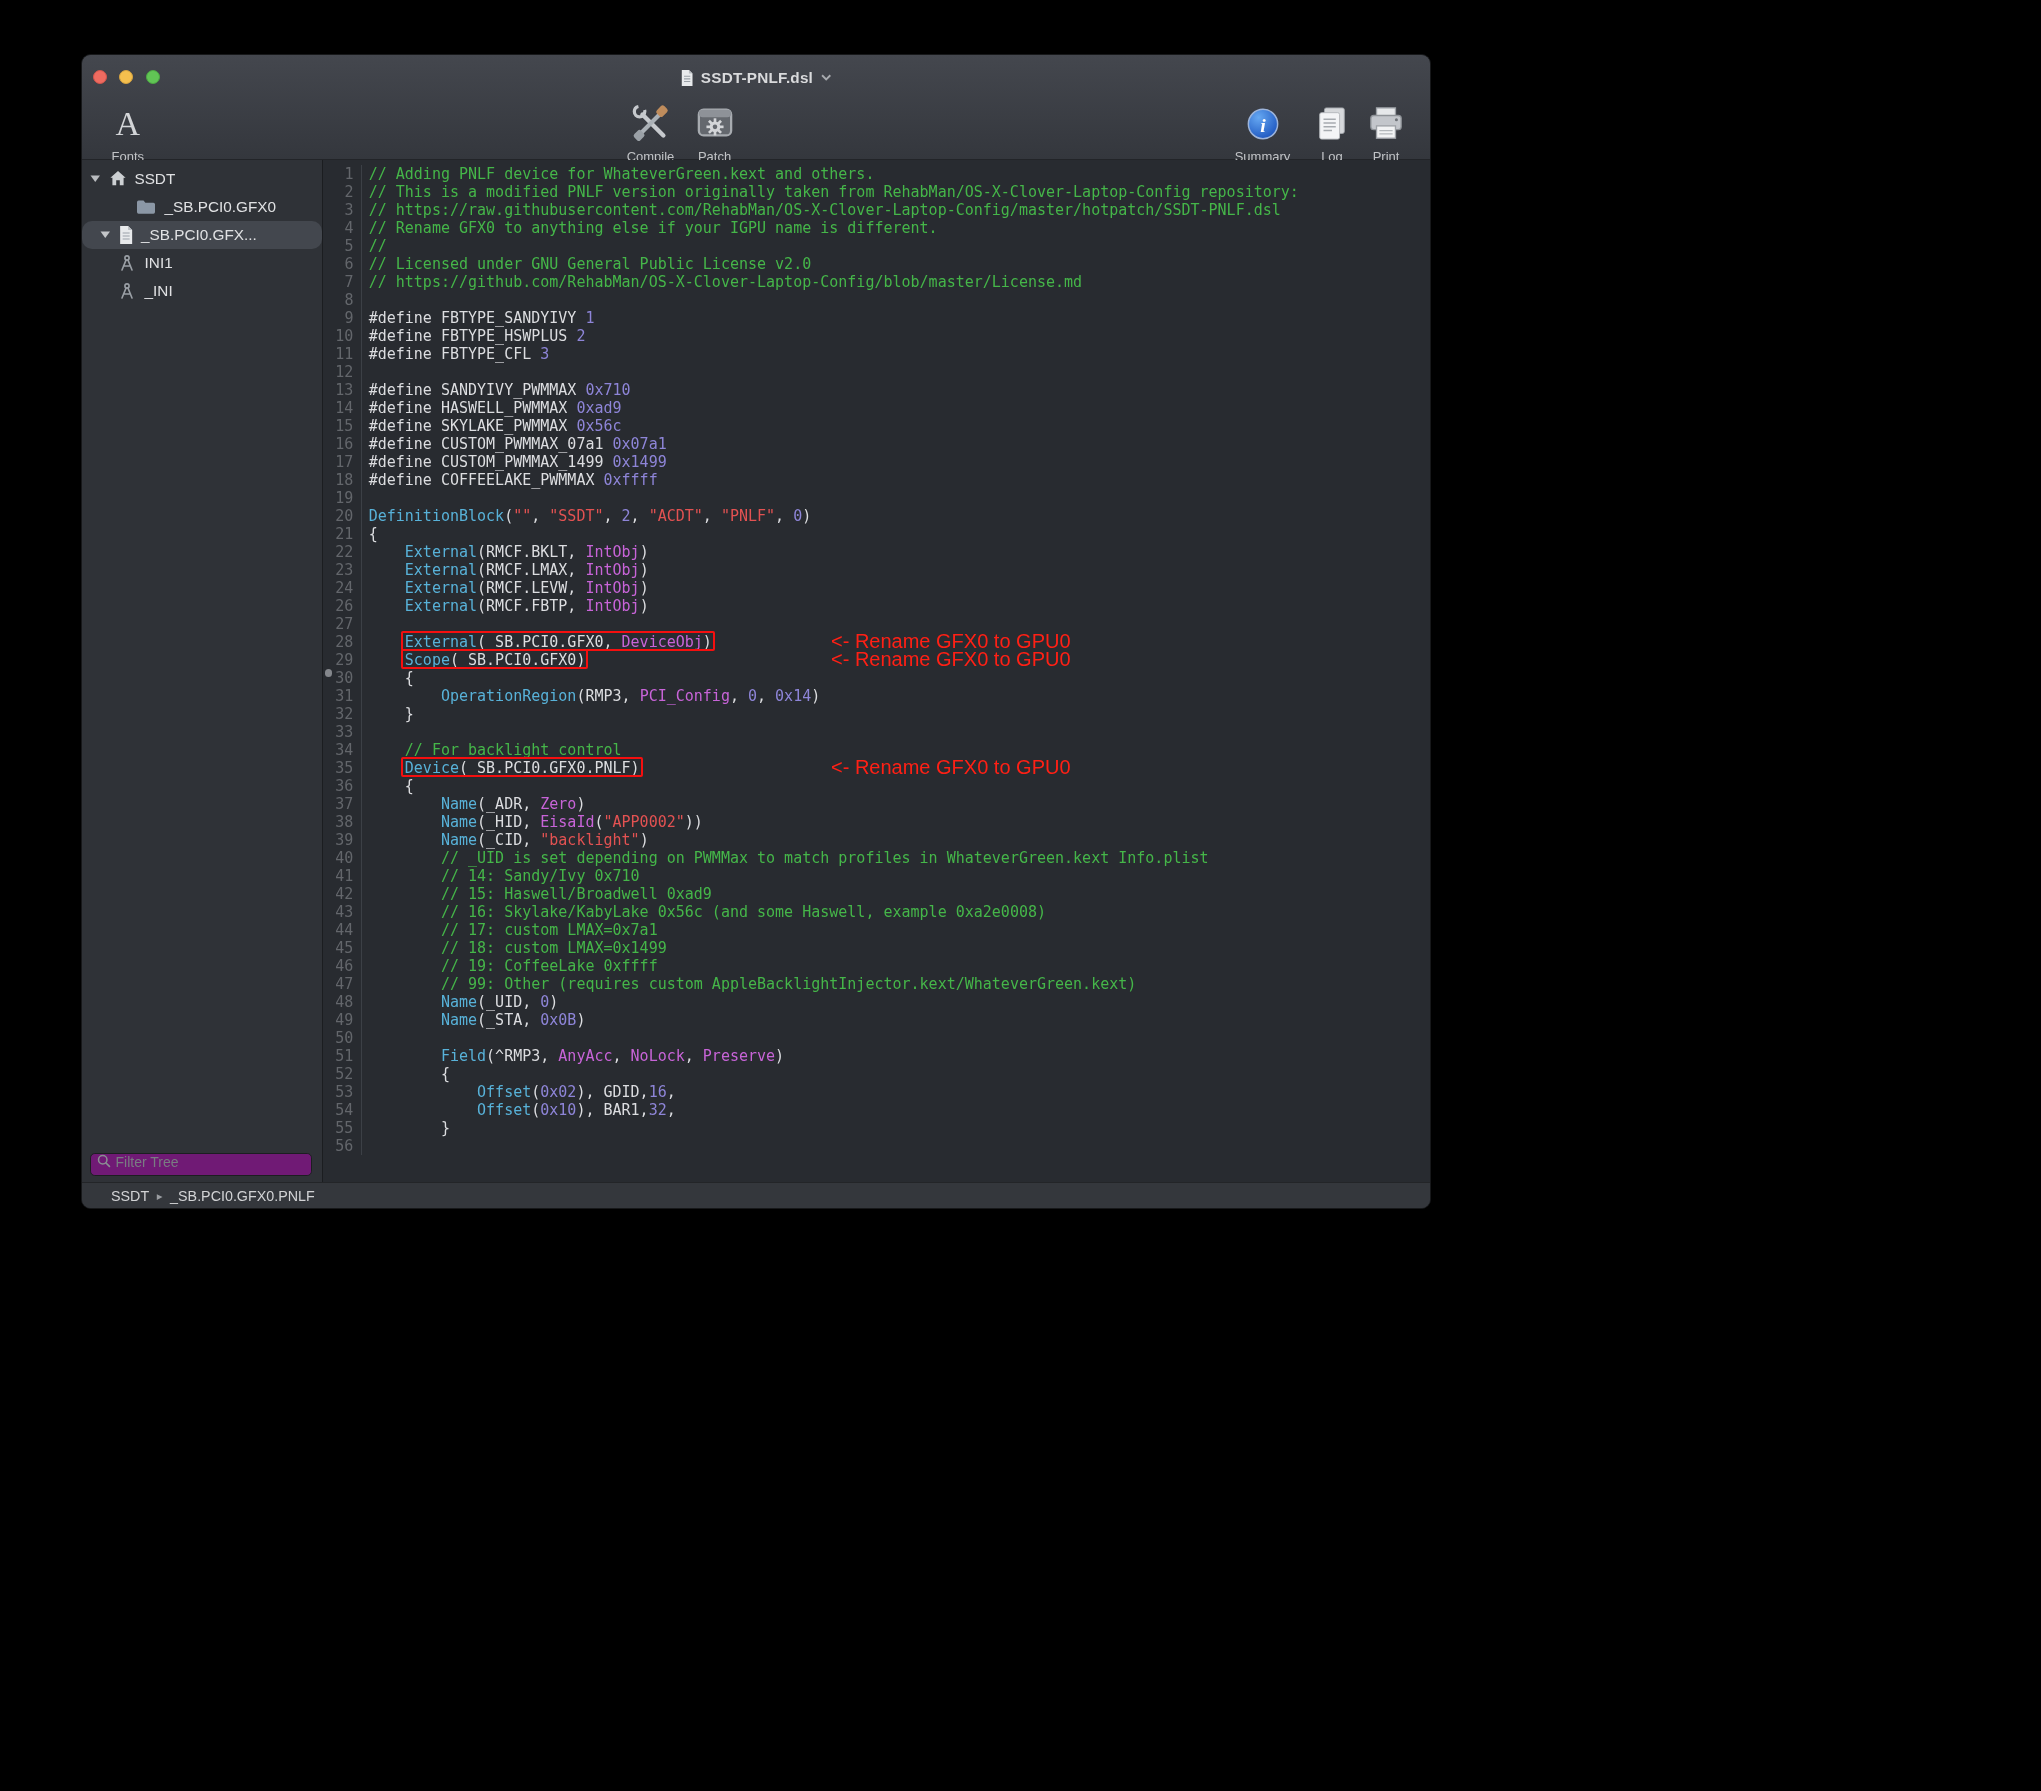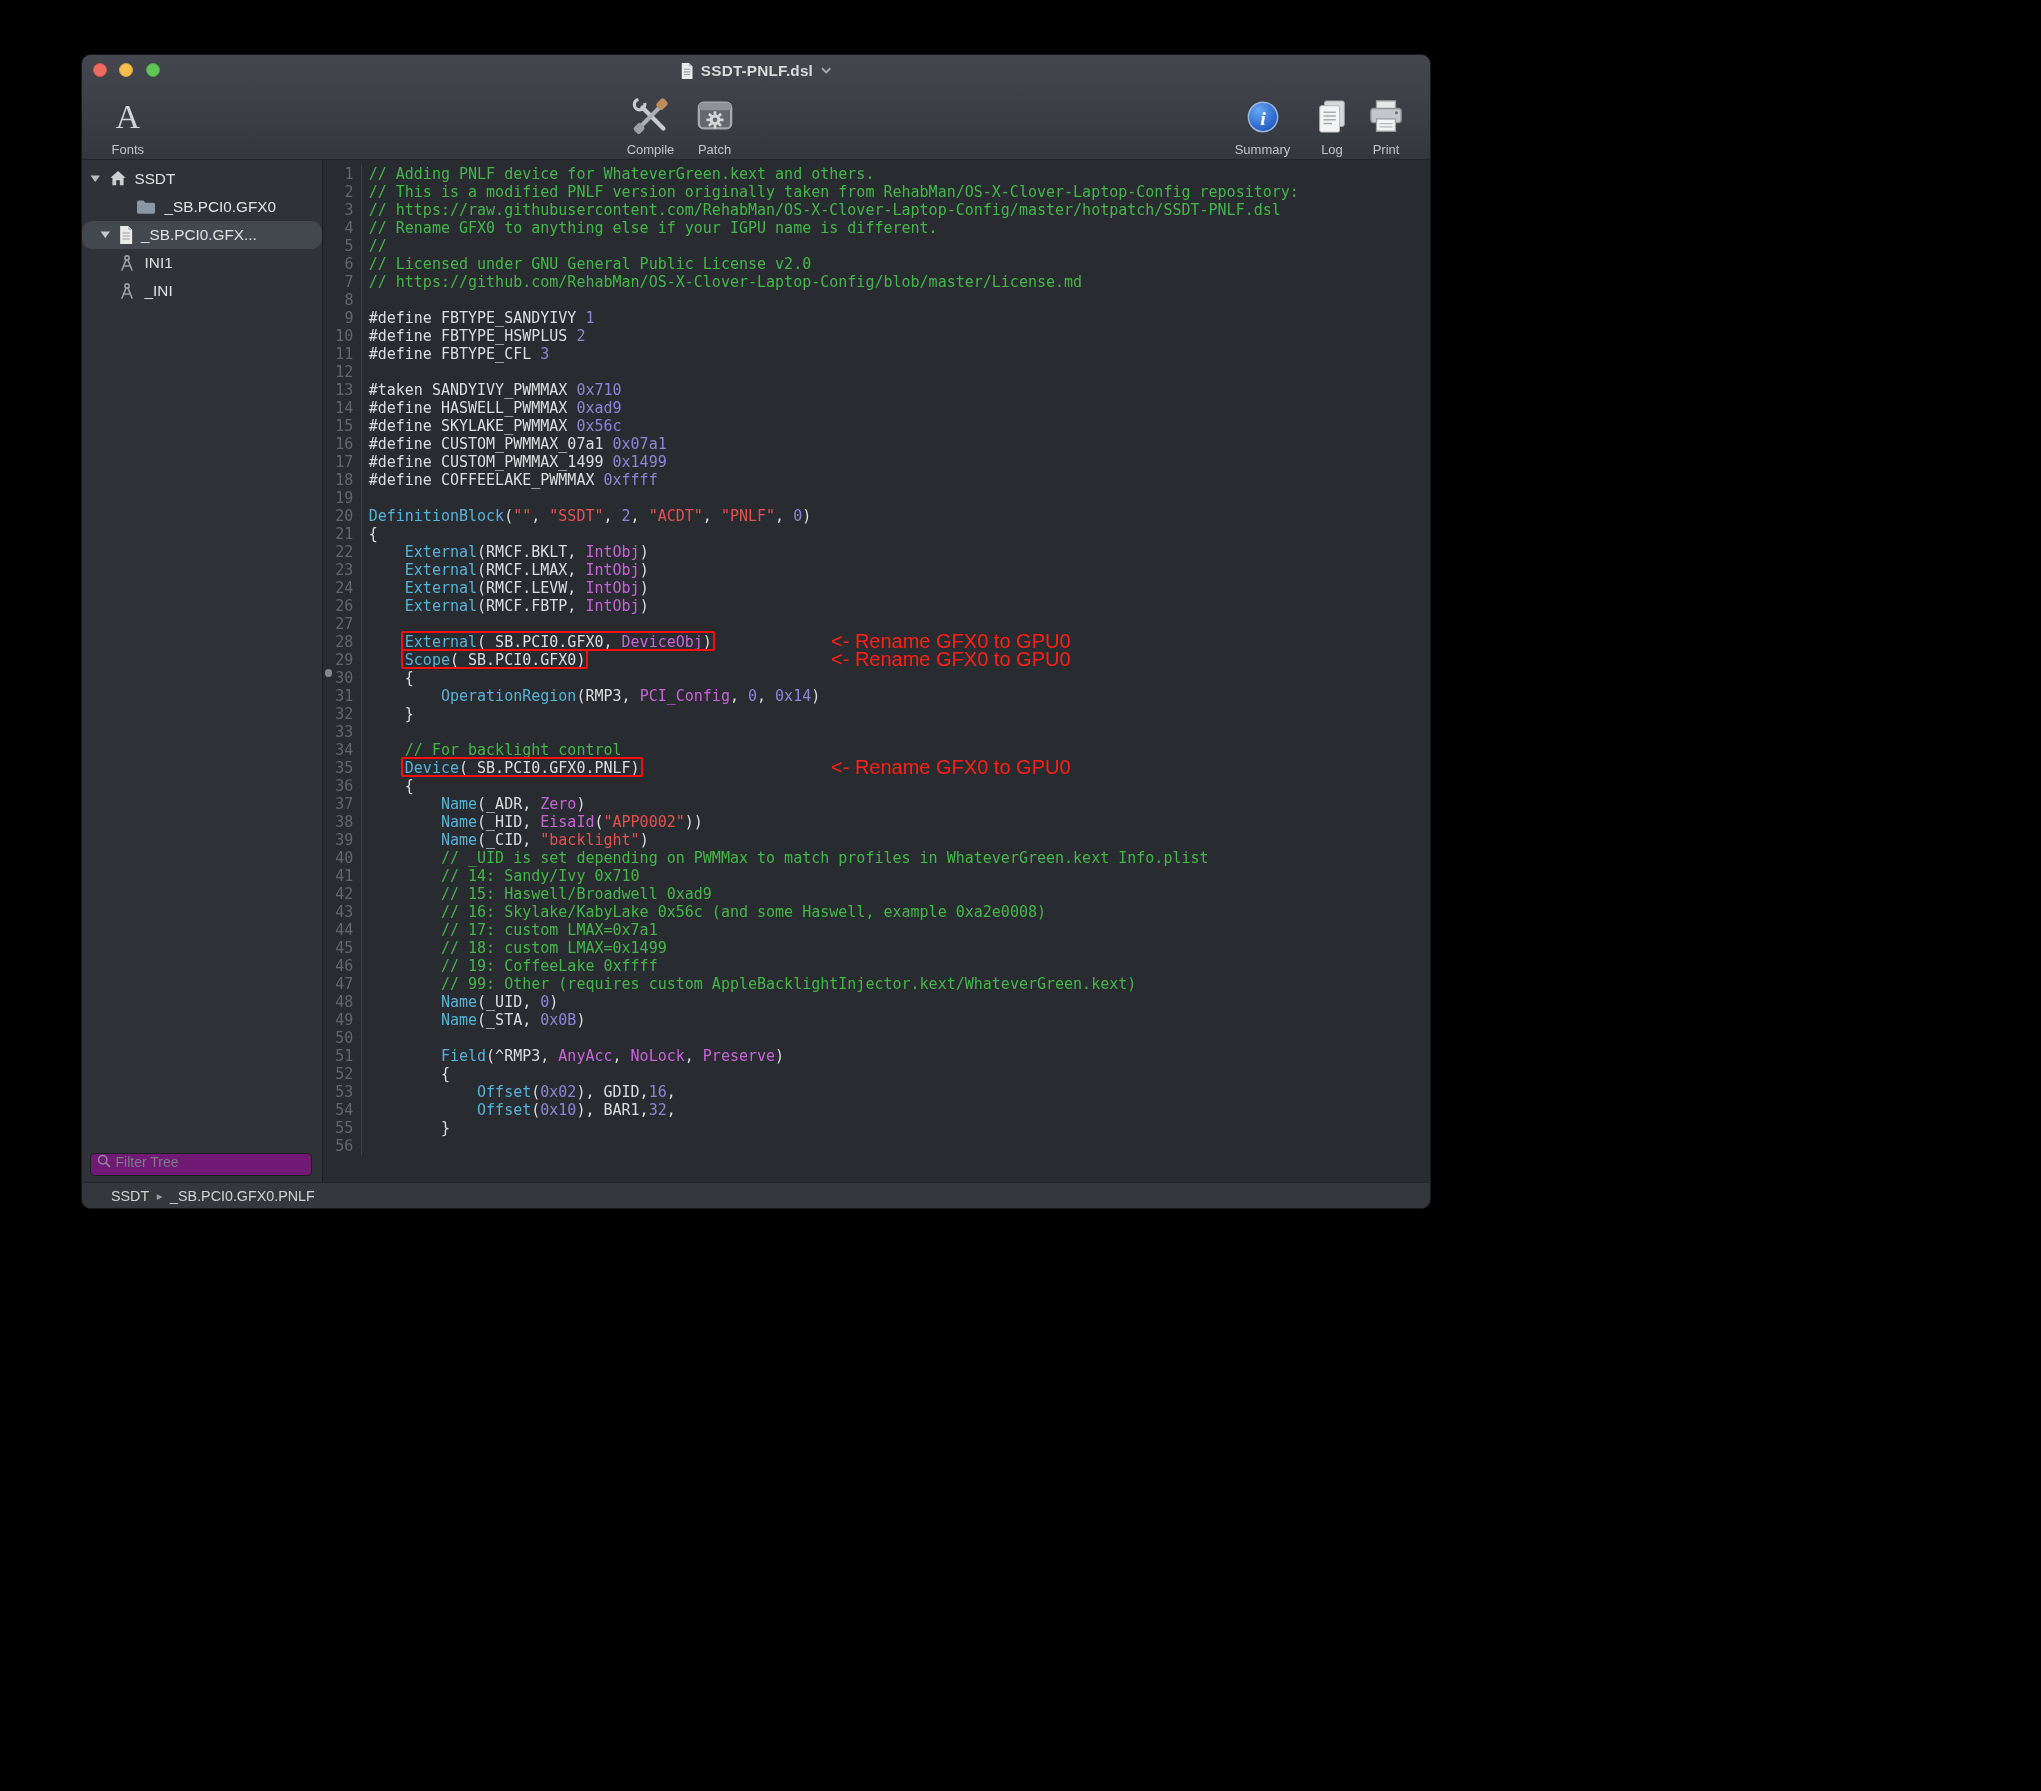--- a/index.html
+++ b/index.html
@@ -5,21 +5,21 @@
   * { margin:0; padding:0; box-sizing:border-box; }
   html,body { width:2042px; height:1791px; background:#000; font-family:"Liberation Sans",sans-serif; }
   .window {
     position:absolute; left:81px; top:54px; width:1350px; height:1155px;
     background:#2e3136; border-radius:9.6px; overflow:hidden;
     box-shadow:0 24px 67px rgba(0,0,0,.65); border:1px solid #17181a;
   }
   
   .header { position:absolute; left:0; top:0; right:0; height:105px;
     background:linear-gradient(#44474e,#34373d); border-bottom:1px solid #222428; }
-  .titlebar { position:relative; height:31px; }
+  .titlebar { position:relative; height:31px;margin-top:7px; }
   .traffic { position:absolute; left:10.5px; top:7.6px; display:flex; gap:12.4px; }
   .tl { width:14.3px; height:14.3px; border-radius:50%; }
   .tl.red { background:#ee6b60; border:1px solid #d2554c; }
   .tl.yellow { background:#f5bf4e; border:1px solid #d6a340; }
   .tl.green { background:#61c555; border:1px solid #4ca843; }
   .title-proxy { position:absolute; left:0; right:0; top:0; height:31px;
     display:flex; align-items:center; justify-content:center; gap:6.7px; }
   .title-text { color:#d9dadc; font-size:15.3px; font-weight:700; letter-spacing:0.2px; }
   
   .toolbar { position:relative; height:75px; }
@@ -322,21 +322,21 @@
           <div class="code-line">
             <span class="ln">11</span>
             <span class="lt"><span class="tok-p">#define FBTYPE_CFL </span><span class="tok-n">3</span></span>
           </div>
           <div class="code-line">
             <span class="ln">12</span>
             <span class="lt"></span>
           </div>
           <div class="code-line">
             <span class="ln">13</span>
-            <span class="lt"><span class="tok-p">#taken SANDYIVY_PWMMAX </span><span class="tok-n">0x710</span></span>
+            <span class="lt"><span class="tok-p">#define SANDYIVY_PWMMAX </span><span class="tok-n">0x710</span></span>
           </div>
           <div class="code-line">
             <span class="ln">14</span>
             <span class="lt"><span class="tok-p">#define HASWELL_PWMMAX </span><span class="tok-n">0xad9</span></span>
           </div>
           <div class="code-line">
             <span class="ln">15</span>
             <span class="lt"><span class="tok-p">#define SKYLAKE_PWMMAX </span><span class="tok-n">0x56c</span></span>
           </div>
           <div class="code-line">

